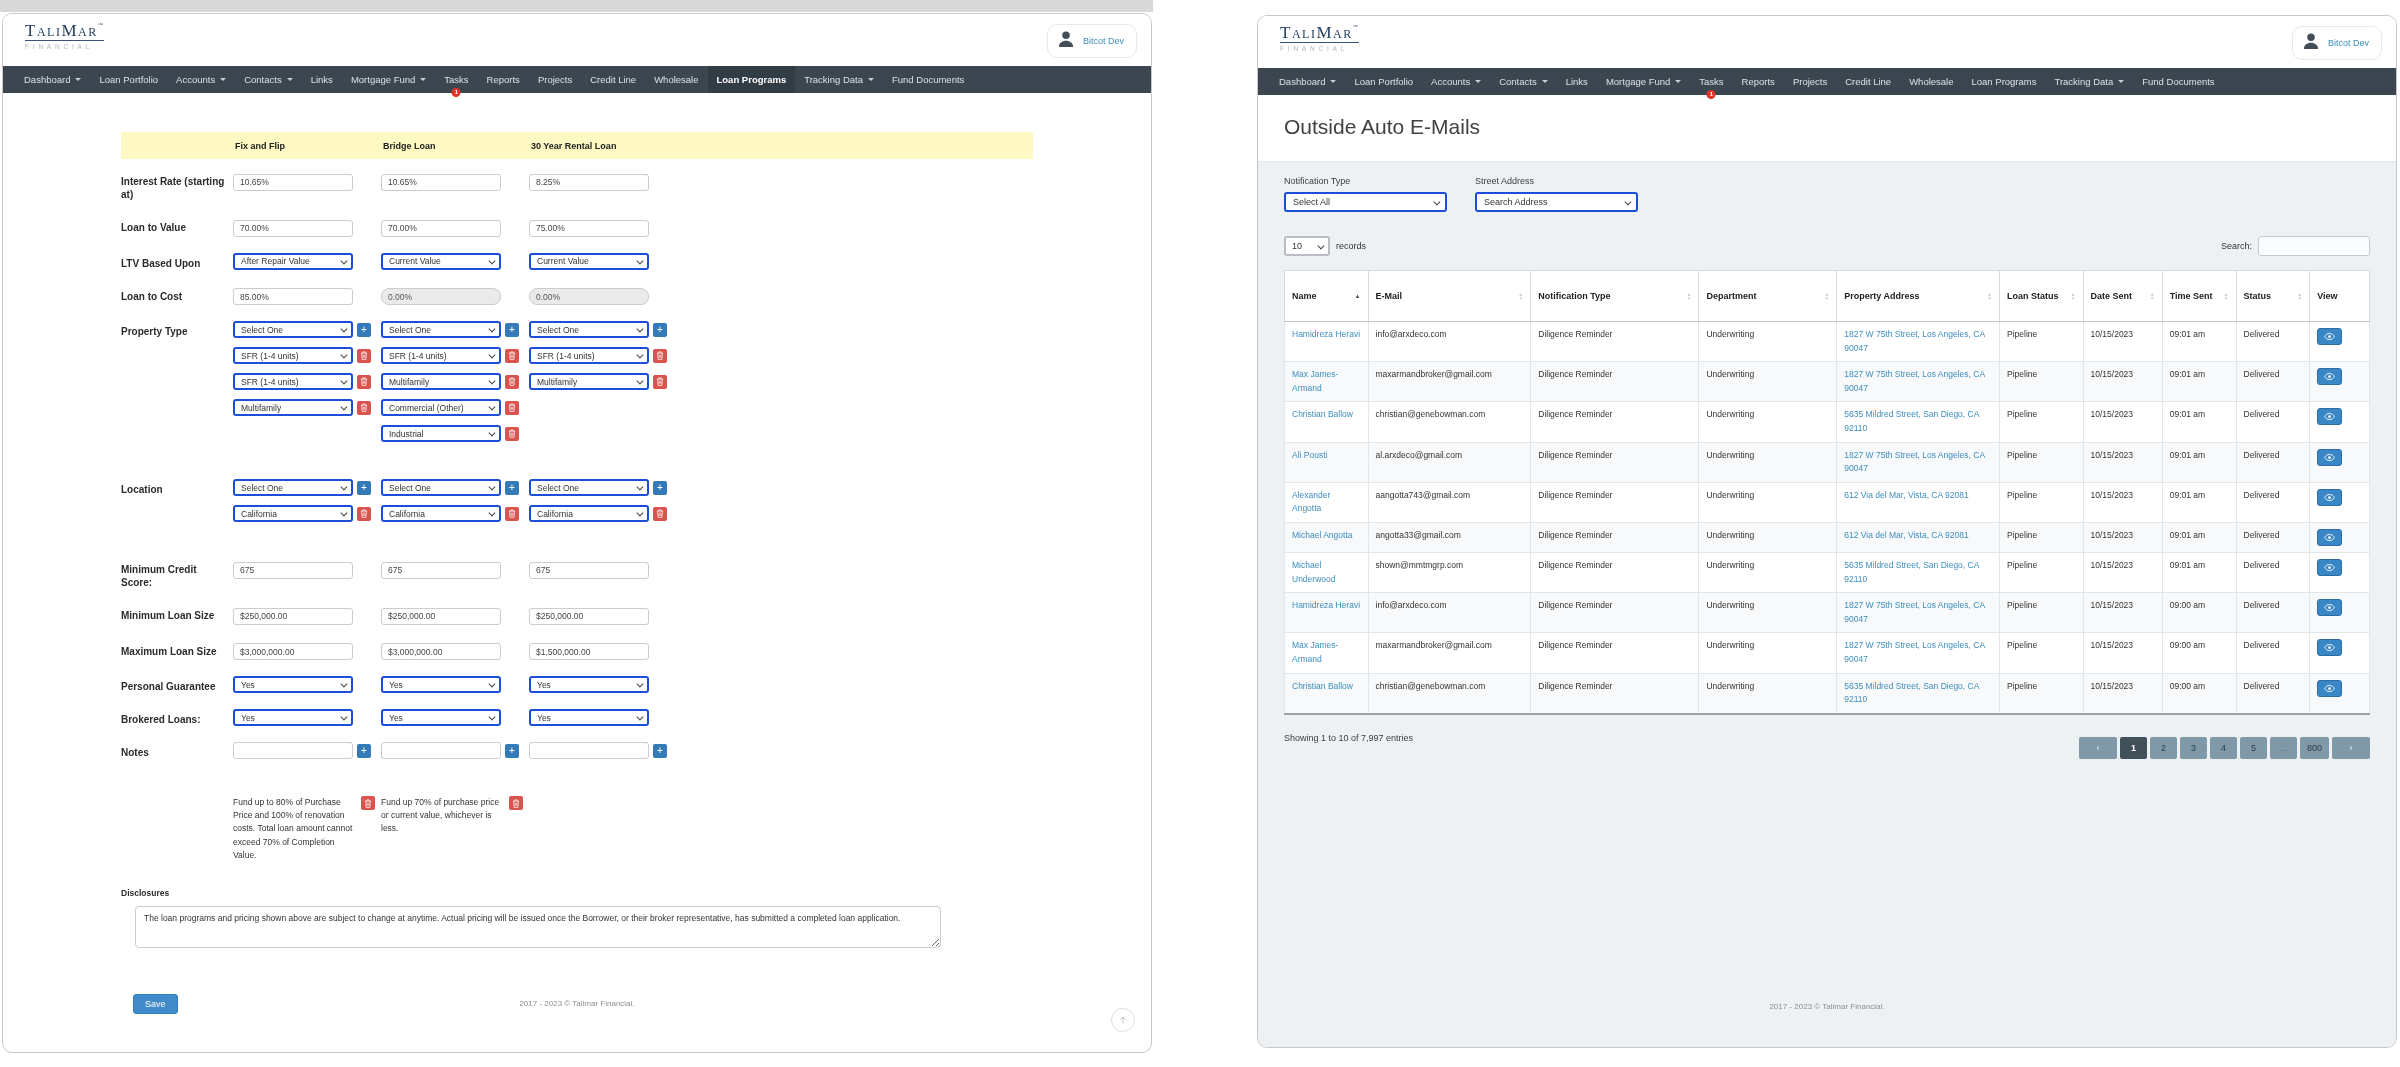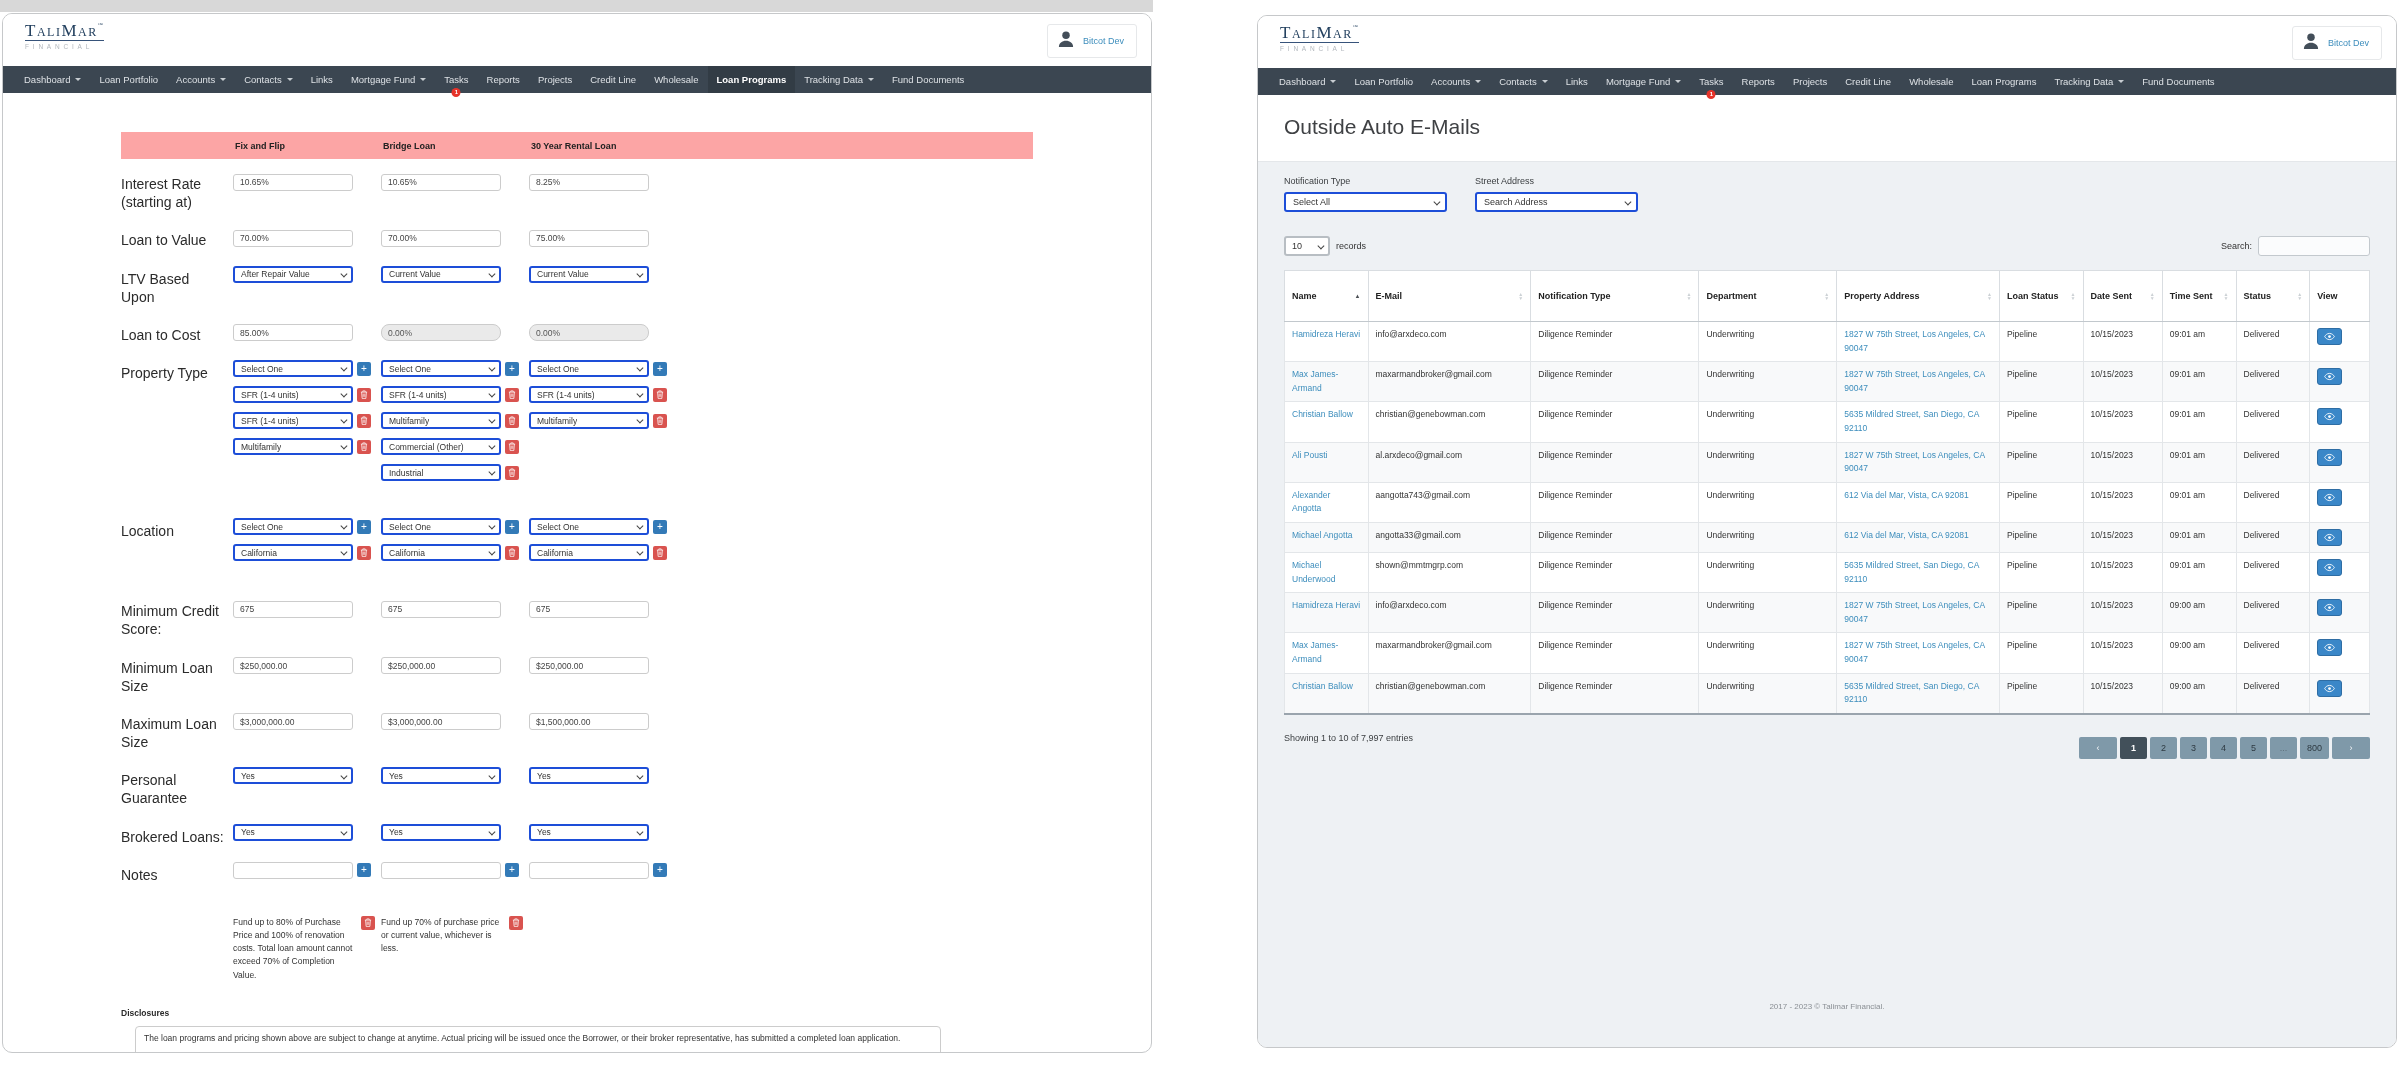--- a/index.html
+++ b/index.html
@@ -15,39 +15,39 @@
   .panel-right { left:1257px; top:15px; width:1140px; height:1033px; }
 
   
   .hdr { position:relative; height:52px; background:#fff; flex:none; }
   .logo { position:absolute; left:22px; top:8px; cursor:pointer; }
   .logo-word { font-family:"Liberation Serif","DejaVu Serif",serif; color:#23405f; letter-spacing:1.5px; border-bottom:1px solid #37537a; padding-bottom:1px; display:inline-block; line-height:1; }
   .logo-word .lg { font-size:17px; }
   .logo-word .smcap { font-size:12px; }
   .logo-word .tm { font-size:5px; vertical-align:top; }
   .logo-sub { color:#b2b7bd; font-size:6.5px; letter-spacing:3.8px; margin-top:2px; }
-  .userbox { position:absolute; right:14px; top:10px; display:flex; align-items:center; gap:7px; border:1px solid #e6e8ea; border-radius:3px; padding:4px 12px 4px 8px; cursor:pointer; background:#fff; }
+  .userbox { position:absolute; right:14px; top:10px; display:flex; align-items:center; gap:7px; border:1px solid #e6e8ea; border-radius:10px; padding:4px 12px 4px 8px; cursor:pointer; background:#fff; }
   .username { color:#3c8dbc; font-size:9px; white-space:nowrap; }
 
   
   .navbar { height:27px; background:#3b4651; display:flex; align-items:stretch; padding-left:12px; flex:none; color:#dde1e5; font-size:9.5px; }
   .nav-item { display:flex; align-items:center; padding:0 9px; position:relative; cursor:pointer; white-space:nowrap; }
   .nav-item.active { background:#323c45; color:#fff; font-weight:bold; }
   .caret { display:inline-block; width:0; height:0; border-left:3px solid transparent; border-right:3px solid transparent; border-top:3.5px solid #c8cdd2; margin-left:5px; }
   .nav-badge { position:absolute; left:50%; bottom:-4px; transform:translateX(-50%); width:9px; height:9px; border-radius:50%; background:#e6332a; color:#fff; font-size:6px; line-height:9px; text-align:center; font-weight:bold; }
 
   
   .lp-content { position:relative; flex:1; padding:39px 0 0 118px; }
-  .lp-colhead { width:912px; height:27px; background:#fca5a5; display:grid; grid-template-columns:112px 148px 148px 148px; align-items:center; }
+  .lp-colhead { width:912px; height:27px; background:#fef9c3; display:grid; grid-template-columns:112px 148px 148px 148px; align-items:center; }
   .lp-coltitle { font-size:9px; font-weight:bold; color:#222; padding-left:2px; }
   .lp-rows { margin-top:12px; }
   .lp-row { display:grid; grid-template-columns:112px 148px 148px 148px; align-items:start; margin-bottom:16px; }
   .lp-row-select-stack { margin-bottom:28px; }
   .lp-row-note-text { margin-top:28px; }
-  .lp-label { font-size:14px; font-weight:normal; color:#2b2b2b; padding-top:4px; padding-right:8px; line-height:1.3; }
+  .lp-label { font-size:10px; font-weight:bold; color:#2b2b2b; padding-top:4px; padding-right:8px; line-height:1.3; }
   .lp-input { width:120px; height:17px; border:1px solid #ccc; border-radius:3px; font-size:8.5px; padding:0 6px; color:#444; background:#fff; font-family:inherit; }
   .lp-input:disabled { background:#eaeaea; color:#555;border-radius:8px; }
   .fselect { display:flex; align-items:center; justify-content:space-between; background:#fff; border:2px solid #1d4ed8; border-radius:3px; cursor:pointer; }
   .fselect.sm { width:120px; height:17px; font-size:8.5px; padding:0 6px; color:#333; }
   .fselect.md { width:163px; height:20px; font-size:9px; padding:0 7px; color:#333; }
   .fselect.xs { width:46px; height:20px; font-size:9px; padding:0 6px; color:#333; background:#fff; border-color:#b8bec3; }
   .fselect-text { overflow:hidden; white-space:nowrap; }
   .chev { width:4.5px; height:4.5px; border-right:1.2px solid #444; border-bottom:1.2px solid #444; transform:rotate(45deg) translateY(-1px); flex:none; margin-left:6px; }
   .stack-line { display:flex; align-items:center; gap:4px; margin-bottom:9px; }
   .mini { width:14px; height:14px; border:none; border-radius:2px; color:#fff; font-size:10px; line-height:1; display:inline-flex; align-items:center; justify-content:center; padding:0; cursor:pointer; flex:none; }

